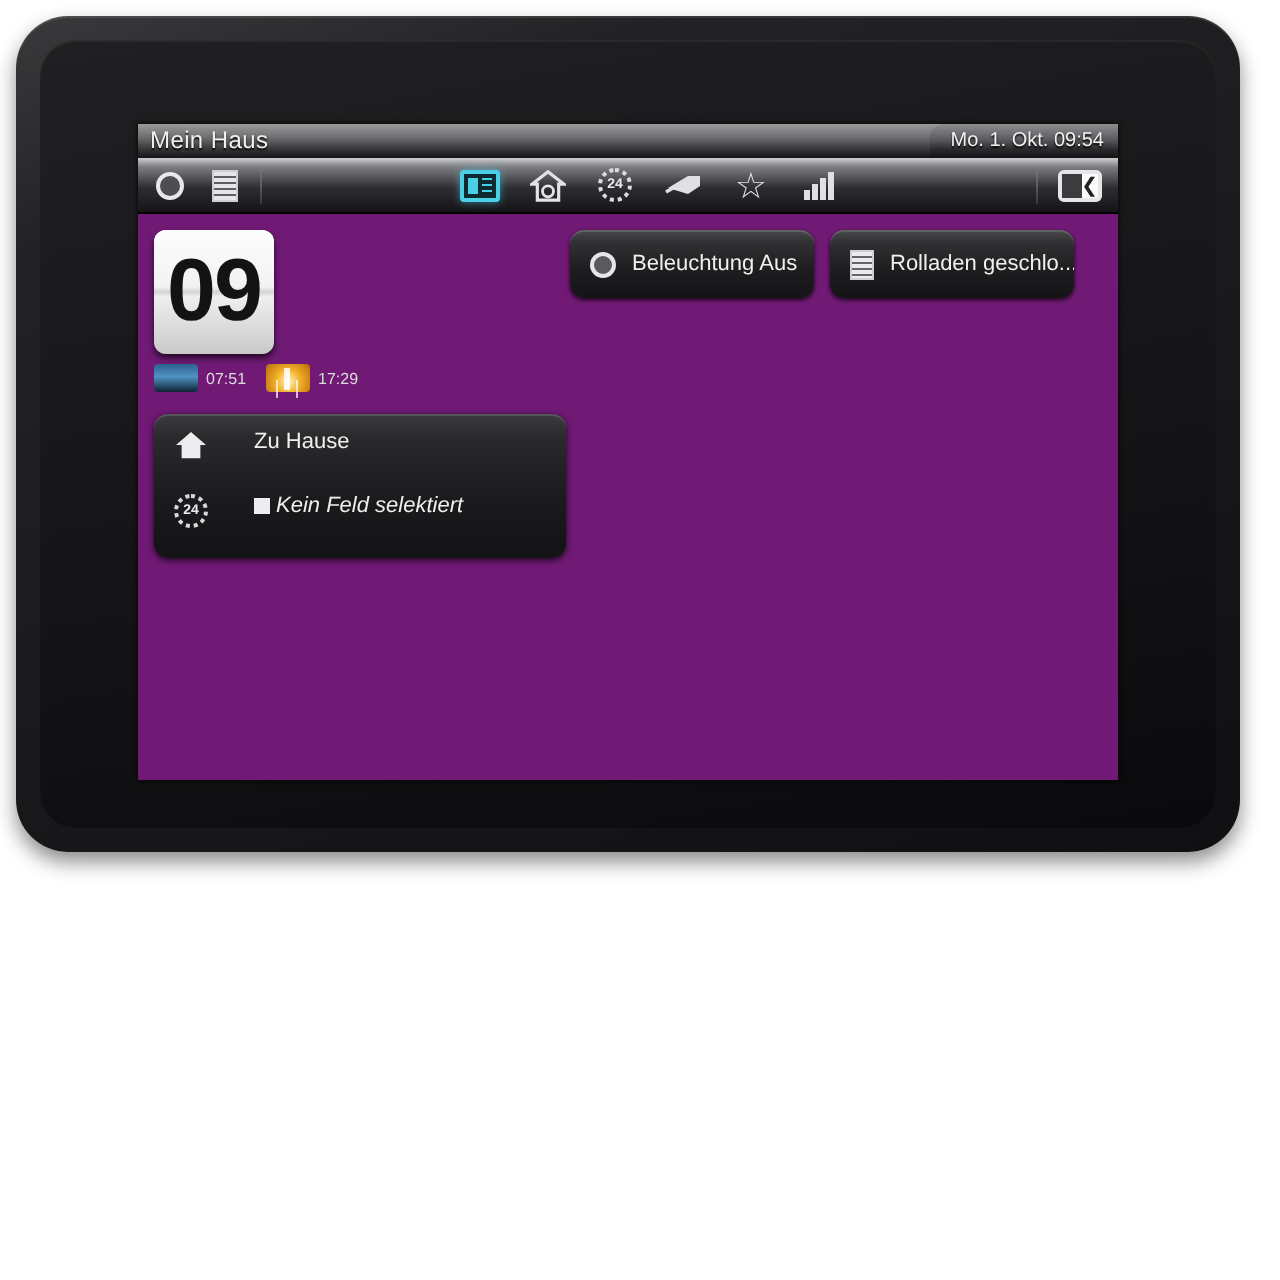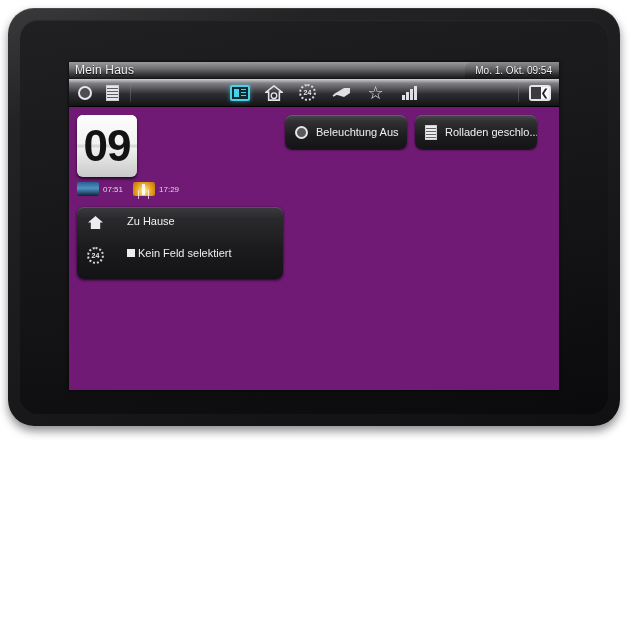--- a/index.html
+++ b/index.html
@@ -134,21 +134,21 @@
     background:linear-gradient(180deg,#3c3c40 0%,#2a2a2d 16%,#1b1b1e 58%,#131315 100%);
     box-shadow:inset 0 1px 0 rgba(255,255,255,.13), 0 1px 3px rgba(0,0,0,.8);
     padding:8px 10px;
   }
   .ip-row{ display:flex; align-items:flex-start; gap:23px; color:#efefef; font-size:11px; }
   .ip-row.second{ margin-top:17px; }
   .ip-home{ width:17px;height:15px;flex:none;position:relative; }
   .ip-24{ width:17px;height:17px;border-radius:50%;border:2px dotted #d8d8db;flex:none;
       display:flex;align-items:center;justify-content:center;font-size:7px;color:#eaeaec;font-weight:bold; }
   .ip-check{ width:8px;height:8px;background:#ededef;flex:none;display:inline-block;margin-right:3px; }
-  .ip-sel{ display:flex; align-items:center; }
+  .ip-sel{ display:flex; align-items:center;font-style:italic; }
 </style>
 </head>
 <body>
 
 <div id="device-frame">
   <div id="device-bezel">
 
     <div class="navkey" id="nav-menu">
       <div class="sq"></div>
     </div>

